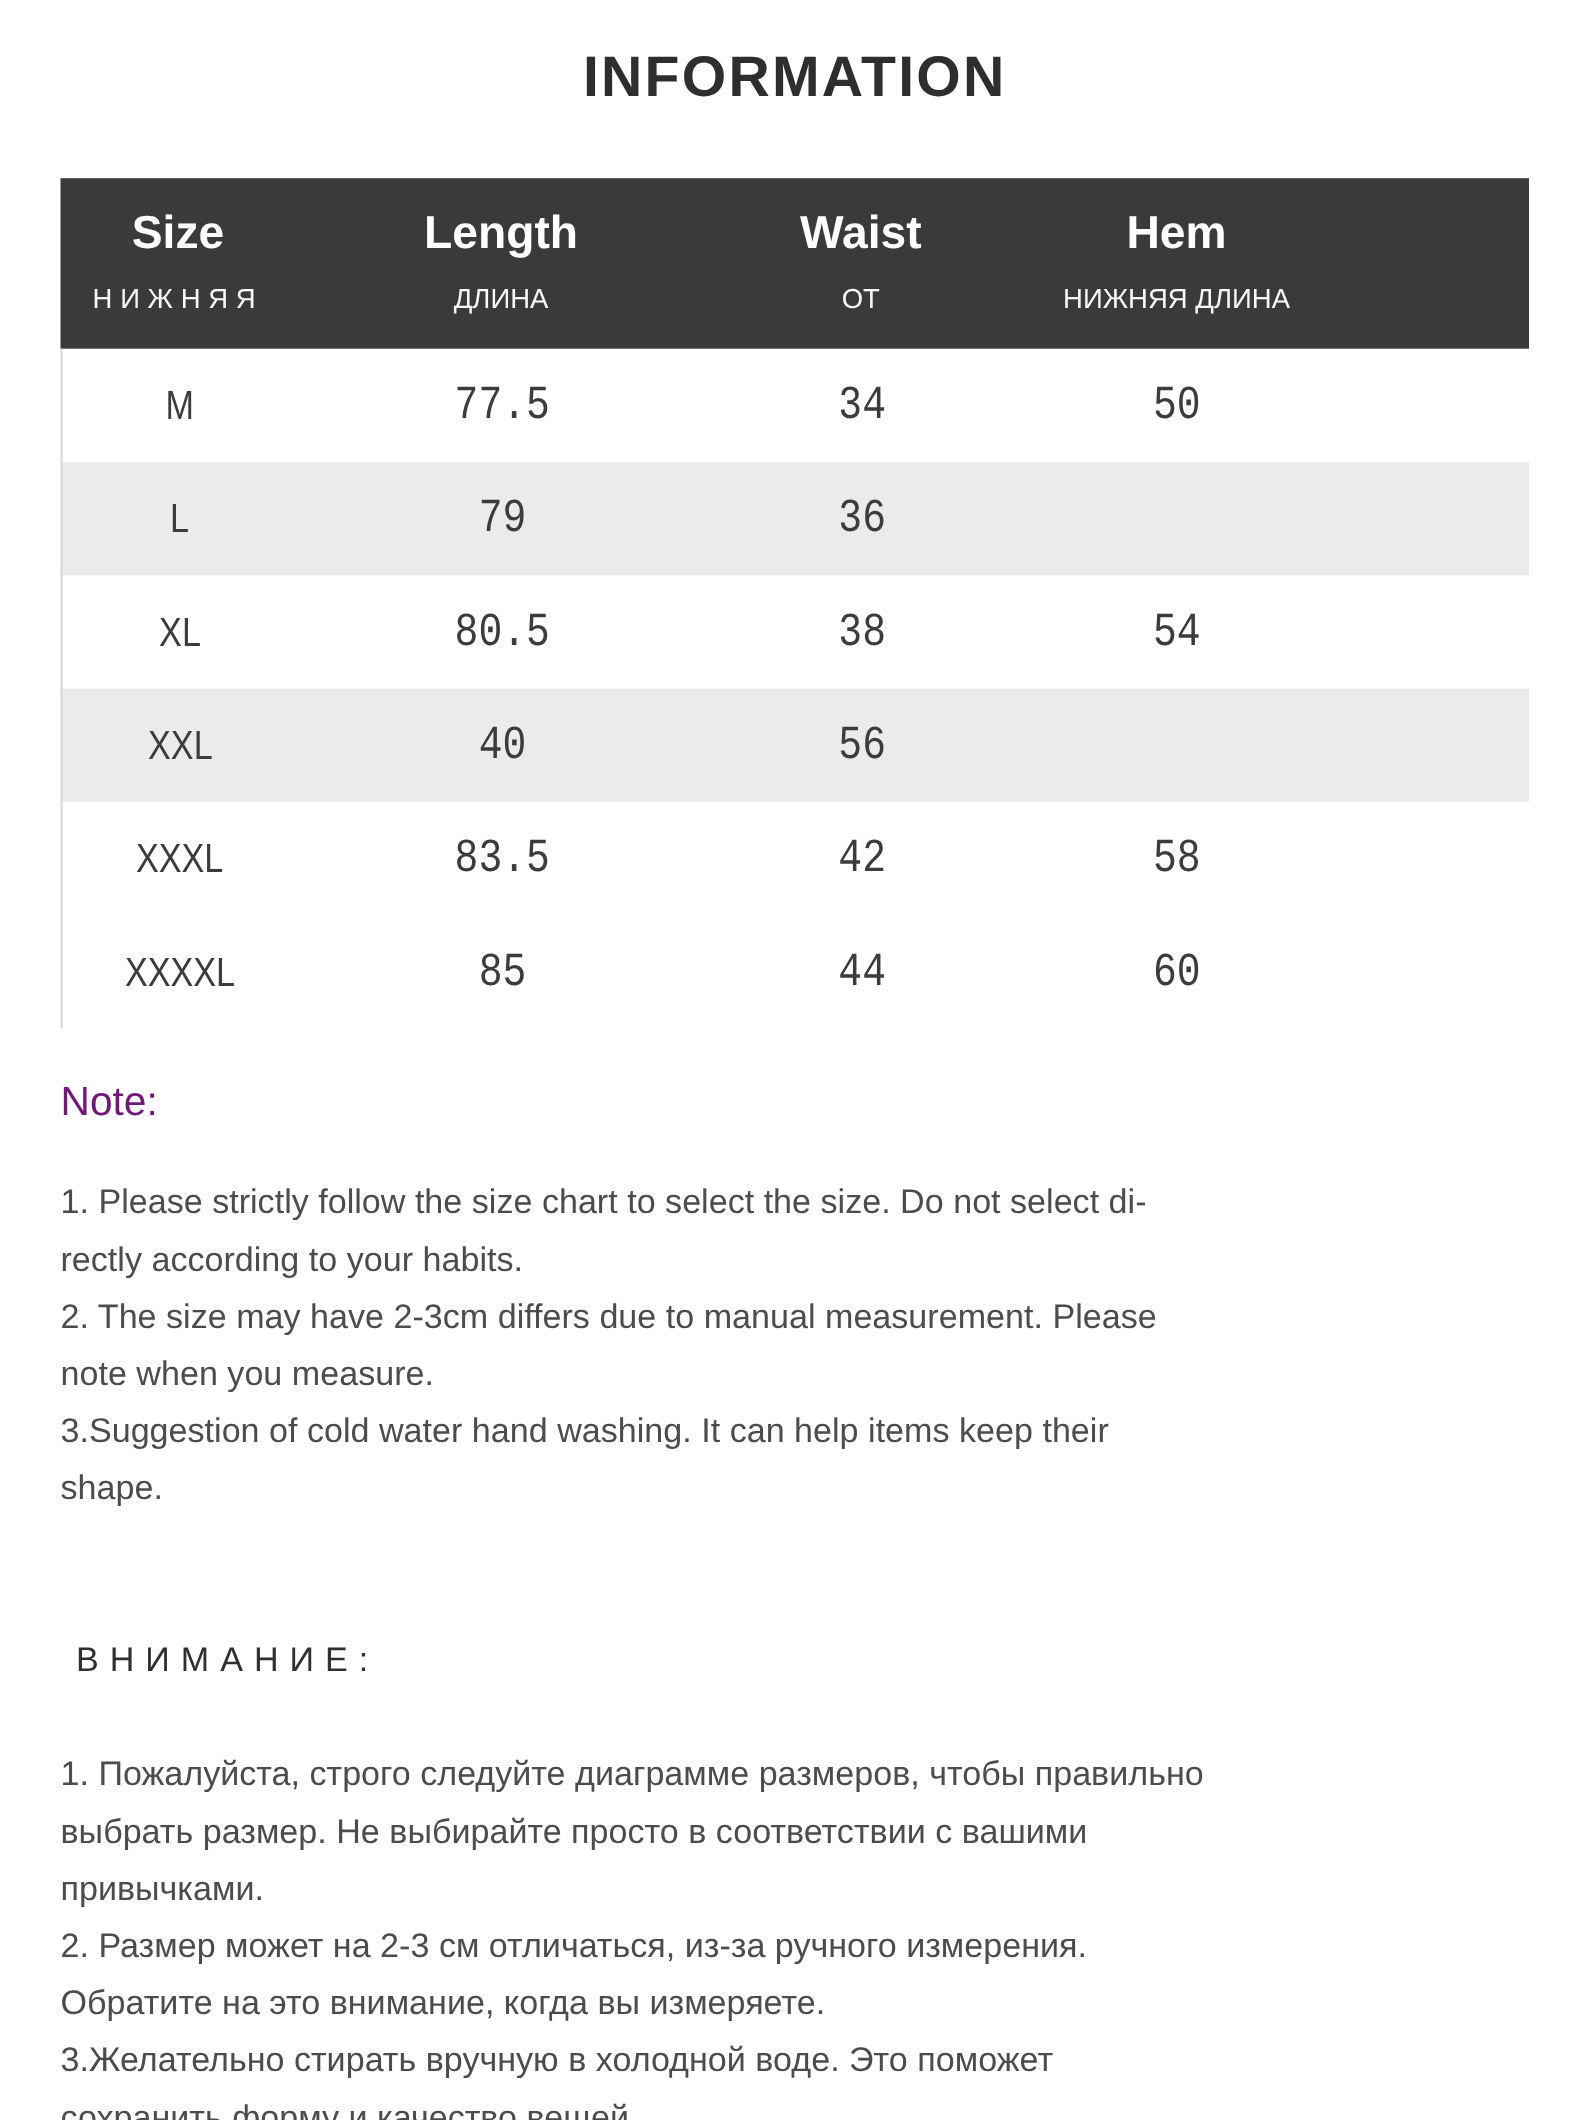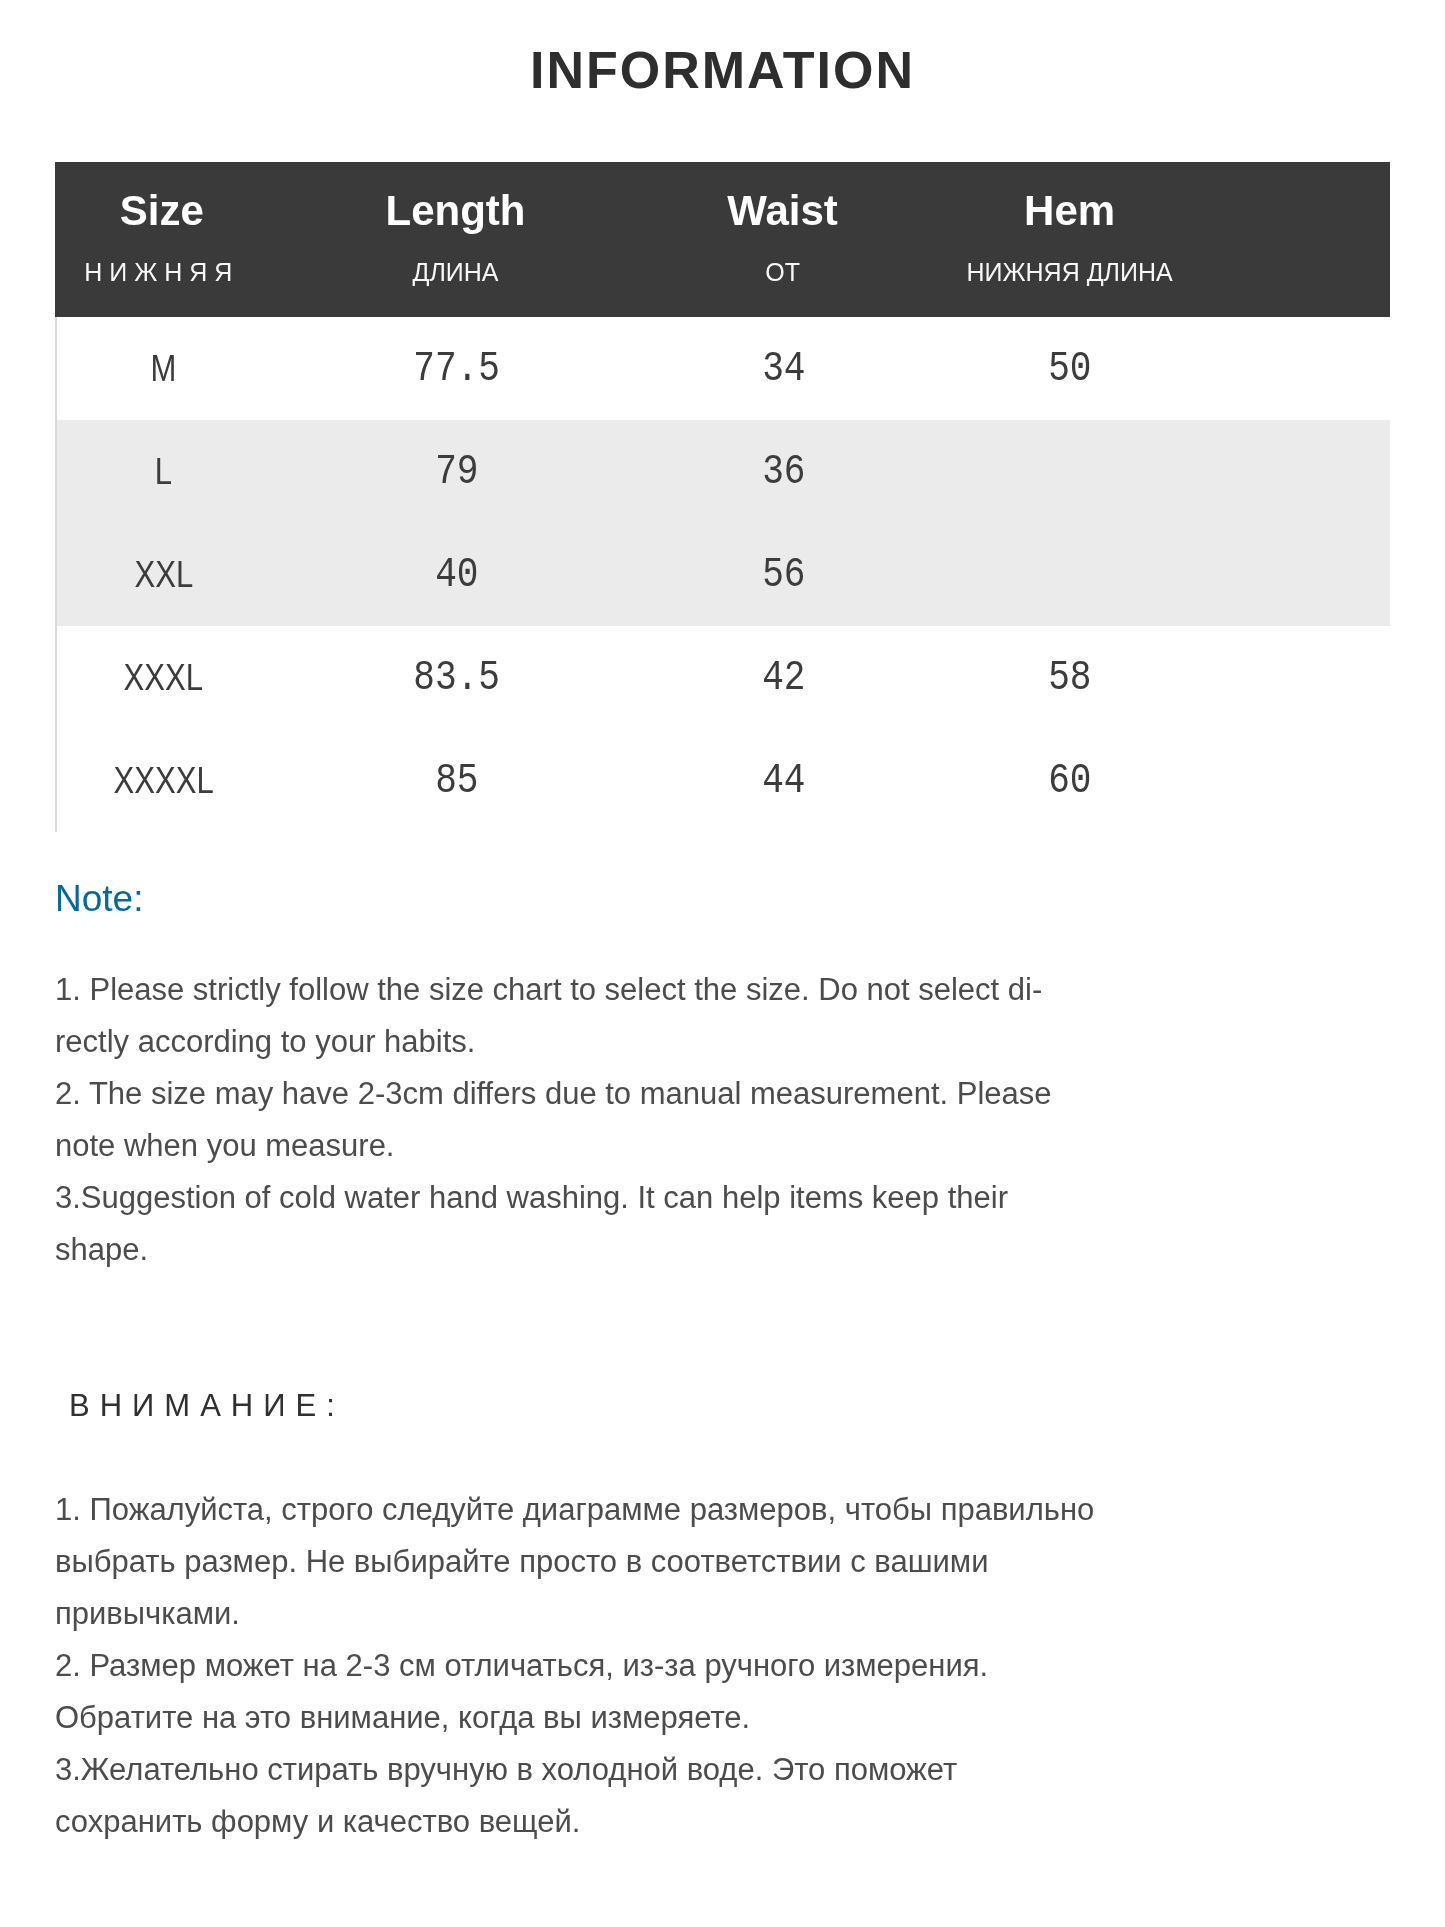--- a/index.html
+++ b/index.html
@@ -94,21 +94,21 @@
   }
 
   
   .notes-en {
     margin-top: 46px;
   }
   .note-heading {
     margin: 0 0 44px 0;
     font-size: 37px;
     font-weight: 400;
-    color: #0369a1;
+    color: #701a75;
   }
   .note-body {
     margin: 0;
     font-size: 31px;
     line-height: 52px;
     color: #4c4c4c;
     white-space: pre-line;
     font-stretch: condensed;
   }
   .notes-ru {
@@ -162,20 +162,27 @@
         <div class="td"></div>
       </div>
 
       <div class="grid-row alt">
         <div class="td size-cell"><span class="squeeze">L</span></div>
         <div class="td num-cell"><span class="squeeze">79</span></div>
         <div class="td num-cell"><span class="squeeze">36</span></div>
         <div class="td"></div>
       </div>
 
+      <div class="grid-row">
+        <div class="td size-cell"><span class="squeeze">XL</span></div>
+        <div class="td num-cell"><span class="squeeze">80.5</span></div>
+        <div class="td num-cell"><span class="squeeze">38</span></div>
+        <div class="td num-cell"><span class="squeeze">54</span></div>
+        <div class="td"></div>
+      </div>
 
       <div class="grid-row alt">
         <div class="td size-cell"><span class="squeeze">XXL</span></div>
         <div class="td num-cell"><span class="squeeze">40</span></div>
         <div class="td num-cell"><span class="squeeze">56</span></div>
         <div class="td"></div>
       </div>
 
       <div class="grid-row">
         <div class="td size-cell"><span class="squeeze">XXXL</span></div>

